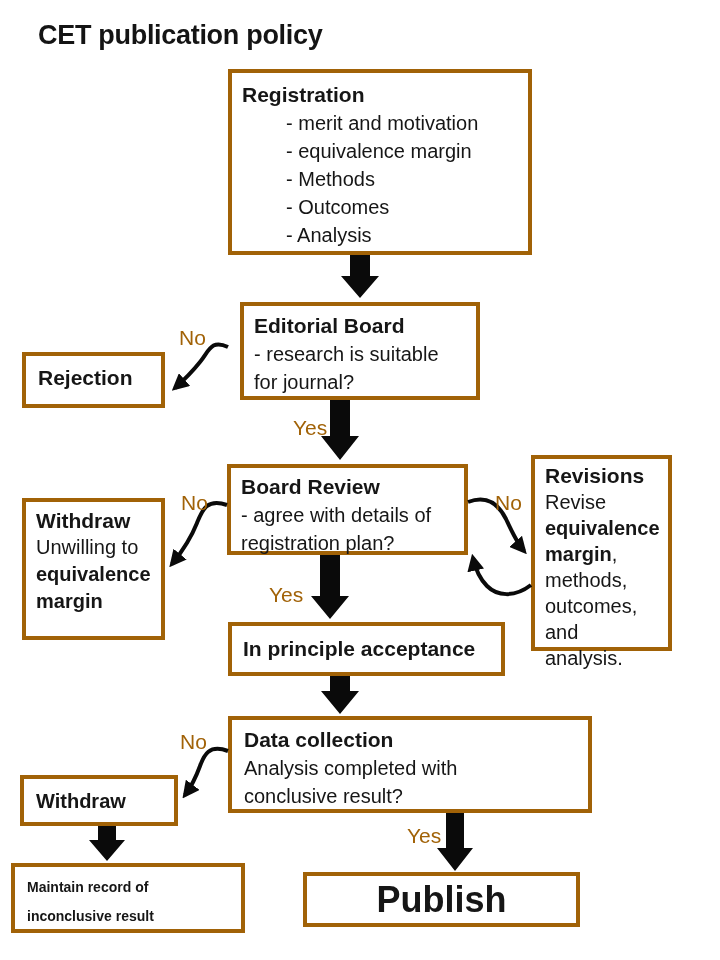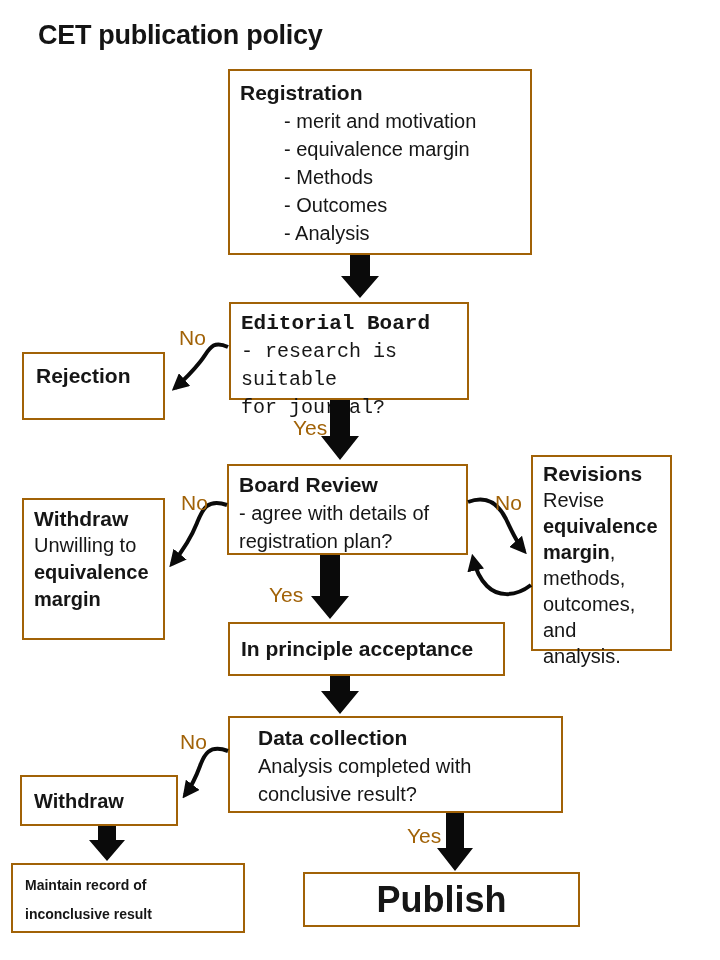--- a/index.html
+++ b/index.html
@@ -6,39 +6,39 @@
   .canvas{
     position:relative;width:720px;height:960px;background:#ffffff;
     font-family:"Liberation Sans",sans-serif;color:#111;overflow:hidden;
   }
   .title{
     position:absolute;left:38px;top:20px;font-size:27px;font-weight:bold;
     letter-spacing:-0.3px;color:#141414;
   }
   .box{
     position:absolute;box-sizing:border-box;background:#fff;
-    border:2px solid #a16207;font-size:20px;line-height:28px;
+    border:4px solid #a16207;font-size:20px;line-height:28px;
     padding:6px 10px;z-index:2;color:#161616;
   }
   .hd{font-weight:bold;font-size:21px;}
   .b{font-weight:bold;}
   .indent{padding-left:44px;}
   .lbl{position:absolute;font-size:21px;z-index:6;color:#a16207;}
   .connectors{position:absolute;left:0;top:0;z-index:4;pointer-events:none;}
   .flex-center{display:flex;align-items:center;}
   .flex-center-both{display:flex;align-items:center;justify-content:center;}
   
   #registration{left:228px;top:69px;width:304px;height:186px;padding-top:8px;}
-  #editorial{left:229px;top:302px;width:240px;height:98px;font-family:Liberation Mono, monospace;}
-  #rejection{left:22px;top:352px;width:143px;height:68px;padding-top:8px;padding-left:12px;}
+  #editorial{left:240px;top:302px;width:240px;height:98px;}
+  #rejection{left:22px;top:352px;width:143px;height:56px;padding-top:8px;padding-left:12px;}
   #peer{left:227px;top:464px;width:241px;height:91px;padding-top:5px;}
   #withdraw-peer{left:22px;top:498px;width:143px;height:142px;line-height:27px;padding-top:5px;}
   #revisions{left:531px;top:455px;width:141px;height:196px;line-height:26px;padding-top:4px;}
   #acceptance{left:228px;top:622px;width:277px;height:54px;font-size:21px;font-weight:bold;padding-left:11px;}
-  #data-collection{left:228px;top:716px;width:335px;height:97px;padding-left:28px;}
+  #data-collection{left:228px;top:716px;width:364px;height:97px;padding-left:12px;}
   #withdraw-data{left:20px;top:775px;width:158px;height:51px;font-weight:bold;padding-left:12px;}
   #maintain{left:11px;top:863px;width:234px;height:70px;font-weight:bold;font-size:14px;line-height:29px;padding-left:12px;}
   #publish{left:303px;top:872px;width:277px;height:55px;font-size:36px;font-weight:bold;}
 </style>
 </head>
 <body>
 
 <div class="canvas">
 
   <div class="title">CET publication policy</div>

